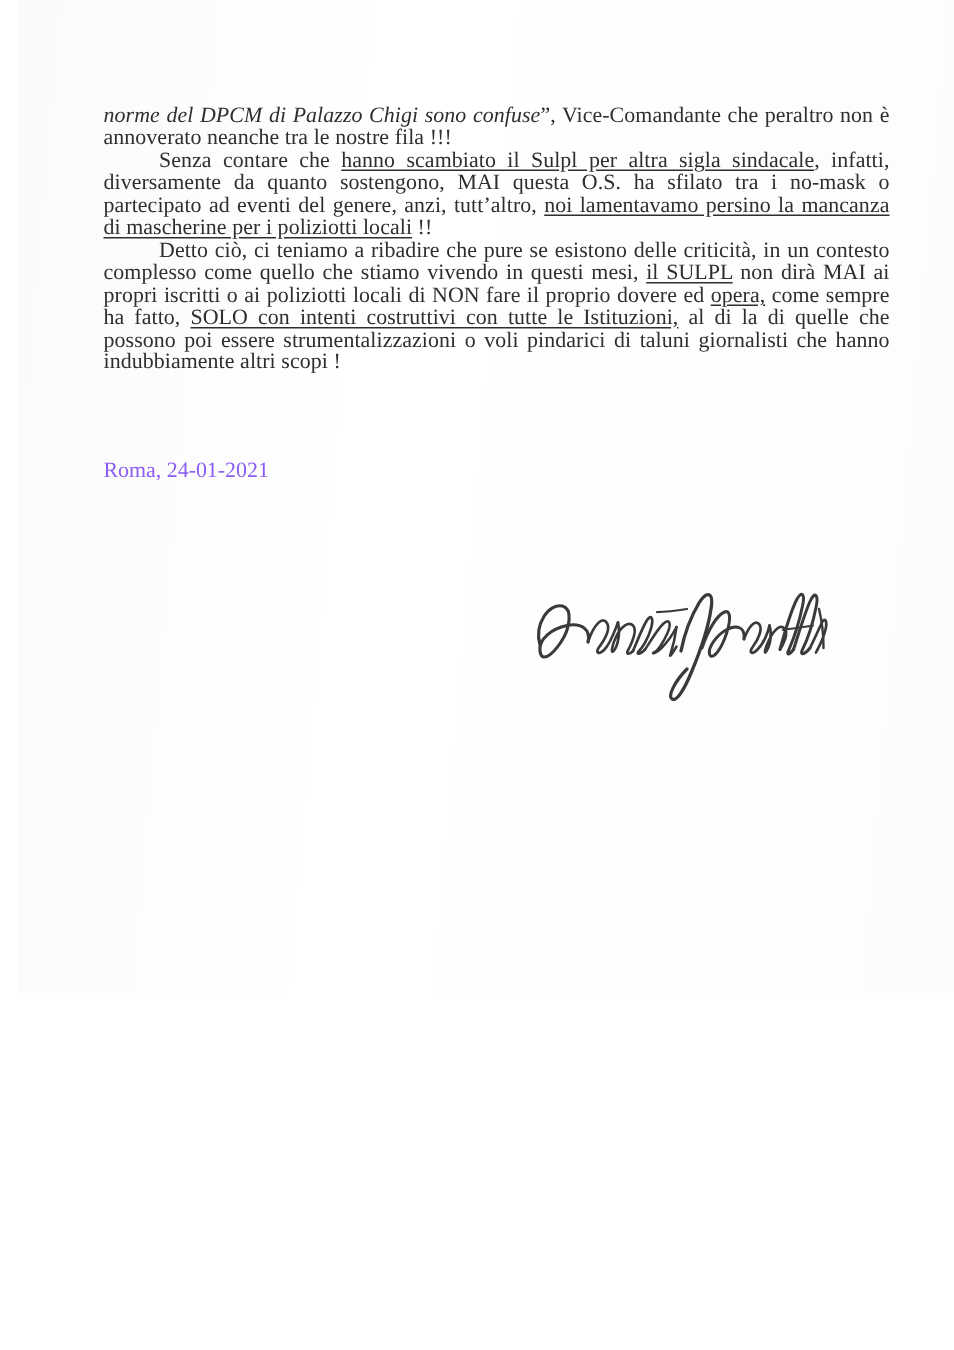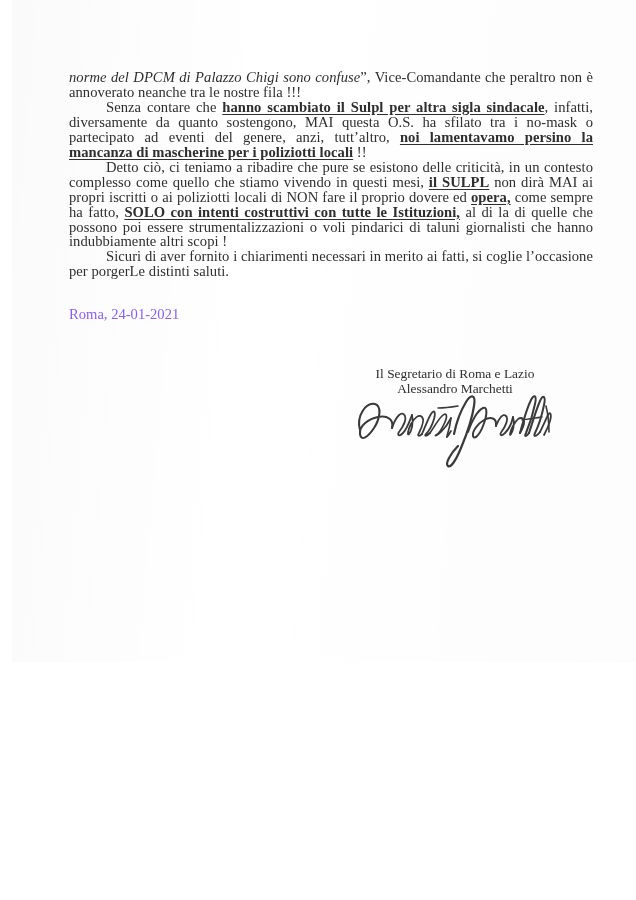--- a/index.html
+++ b/index.html
@@ -41,21 +41,21 @@
     color: #2e2e2e;
   }
   p.para + p.para {
     margin-top: 0px;
   }
   .ind {
     display: inline-block;
     width: 37px;
   }
   b.bu {
-    font-weight: bold;
+    font-weight: normal;
     text-decoration: underline;
     text-underline-offset: 1.5px;
   }
   b.b {
     font-weight: normal;
   }
   i.it {
     font-style: italic;
   }
   .date-line {
@@ -108,30 +108,25 @@
   <div class="scan-tint"></div>
 
   <div class="body-block">
 
     <p class="para"><i class="it">norme del DPCM di Palazzo Chigi sono confuse</i><span>”, Vice-Comandante che peraltro non è annoverato neanche tra le nostre fila !!!</span></p>
 
     <p class="para"><span class="ind"></span><span>Senza contare che </span><b class="bu">hanno scambiato il Sulpl per altra sigla sindacale</b><span>, infatti, diversamente da quanto sostengono, </span><b class="b">MAI questa O.S. ha sfilato tra i no-mask o partecipato ad eventi del genere</b><span>, anzi, tutt’altro, </span><b class="bu">noi lamentavamo persino la mancanza di mascherine per i poliziotti locali</b><span> !!</span></p>
 
     <p class="para"><span class="ind"></span><span>Detto ciò, ci teniamo a ribadire che pure se esistono delle criticità, in un contesto complesso come quello che stiamo vivendo in questi mesi, </span><b class="bu">il SULPL</b><span> non dirà MAI ai propri iscritti o ai poliziotti locali di NON fare il proprio dovere ed </span><b class="bu">opera,</b><span> come sempre ha fatto, </span><b class="bu">SOLO con intenti costruttivi con tutte le Istituzioni,</b><span> al di la di quelle che possono poi essere strumentalizzazioni o voli pindarici di taluni giornalisti che hanno indubbiamente altri scopi !</span></p>
 
-    <p class="para"><span class="ind"></span><span>Sicuri di aver fornito i chiarimenti necessari in merito ai fatti, si coglie l’occasione per porgerLe distinti saluti.</span></p>
 
   </div>
 
   <div class="date-line">Roma, 24-01-2021</div>
 
-  <div class="sign-block">
-    <div class="sign-title">Il Segretario di Roma e Lazio</div>
-    <div class="sign-name">Alessandro Marchetti</div>
-  </div>
 
   <div class="signature-ink">
     <svg viewBox="0 0 210 88" xmlns="http://www.w3.org/2000/svg" aria-hidden="true">
       <g fill="none" stroke="#3a3a3a" stroke-linecap="round" stroke-linejoin="round">
         <path d="M10,44 C6,30 16,16 25,18 C32,20 30,33 24,42 C18,51 11,56 10,48 C9,40 18,33 28,31 C38,29 44,34 42,42" stroke-width="2.1"></path>
         <path d="M42,42 C46,30 52,24 55,30 C57,35 52,42 49,46 C47,49 49,51 53,47 C57,43 60,34 62,29" stroke-width="1.8"></path>
         <path d="M62,29 C64,38 61,46 59,48 C57,50 58,44 61,38 C64,32 69,28 72,31 C75,34 71,43 69,47 C67,50 69,51 72,48" stroke-width="1.8"></path>
         <path d="M72,48 C75,41 78,33 81,28 C84,23 86,26 84,33 C82,40 78,46 76,48 C74,50 76,51 80,47" stroke-width="1.8"></path>
         <path d="M80,47 C84,41 88,34 92,30 C96,26 98,29 95,36 C92,43 88,48 86,49 C84,50 87,50 91,46 C95,42 99,36 101,32" stroke-width="1.7"></path>
         <path d="M101,32 C100,40 98,47 97,50 C96,53 98,50 101,45" stroke-width="1.7"></path>

